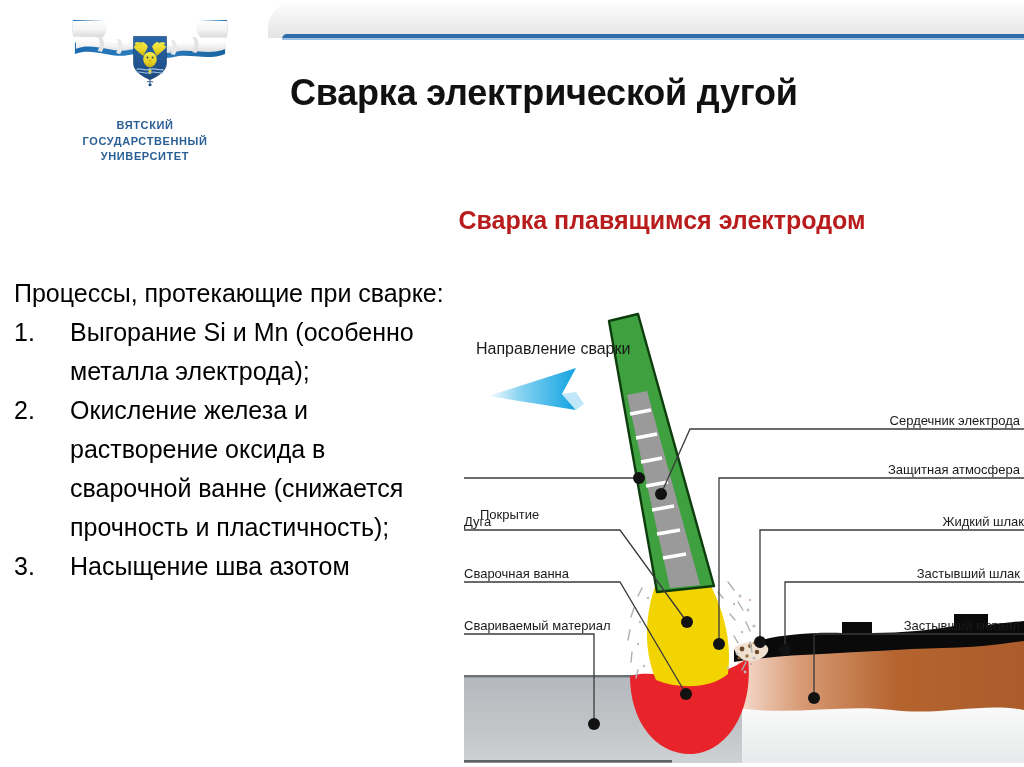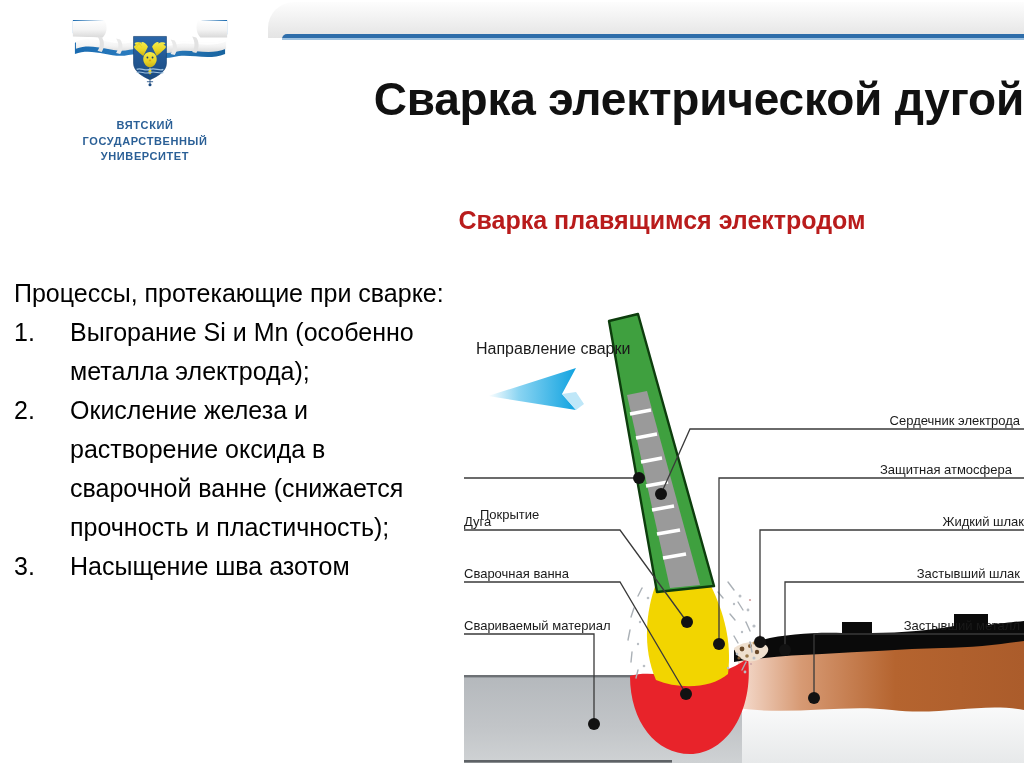--- a/index.html
+++ b/index.html
@@ -72,22 +72,22 @@
     letter-spacing: 0.6px;
     line-height: 15.5px;
   }
 
   
   .slide-title {
     position: absolute;
     left: 290px;
     top: 72px;
     width: 734px;
-    text-align: right;
-    font-size: 46px;
+    text-align: left;
+    font-size: 36px;
     font-weight: bold;
     color: #111111;
     letter-spacing: -0.2px;
   }
   .slide-subtitle {
     position: absolute;
     left: 300px;
     top: 206px;
     width: 724px;
     text-align: center;
@@ -422,19 +422,19 @@
     </svg>
 
     <div class="arrow-caption">Направление сварки</div>
 
     <div class="dg-label" style="left:38px; top:170px;margin-top:45px;">Покрытие</div>
     <div class="dg-label" style="left:22px; top:222px;">Дуга</div>
     <div class="dg-label" style="left:22px; top:274px;">Сварочная ванна</div>
     <div class="dg-label" style="left:22px; top:326px;">Свариваемый материал</div>
 
     <div class="dg-label right" style="right:4px; top:121px;">Сердечник электрода</div>
-    <div class="dg-label right" style="right:12px; top:170px;text-align:center;">Защитная атмосфера</div>
+    <div class="dg-label right" style="right:4px; top:170px;text-align:center;">Защитная атмосфера</div>
     <div class="dg-label right" style="right:0; top:222px;">Жидкий шлак</div>
     <div class="dg-label right" style="right:4px; top:274px;">Застывший шлак</div>
     <div class="dg-label right" style="right:4px; top:326px;">Застывший металл</div>
   </div>
 
 </div>
 
 </body></html>

